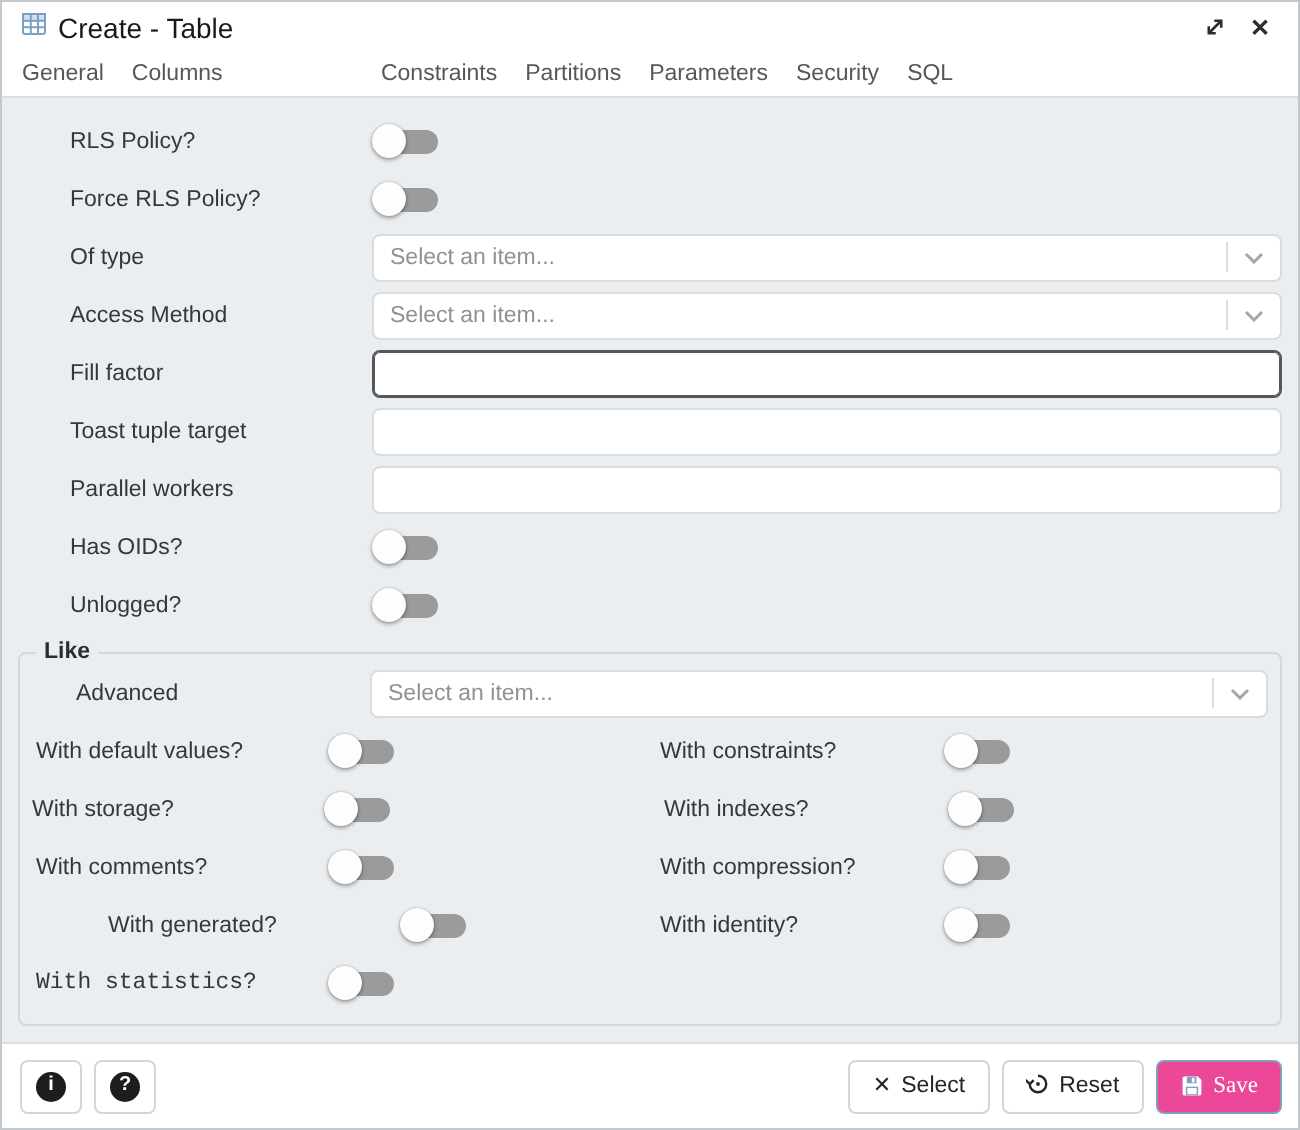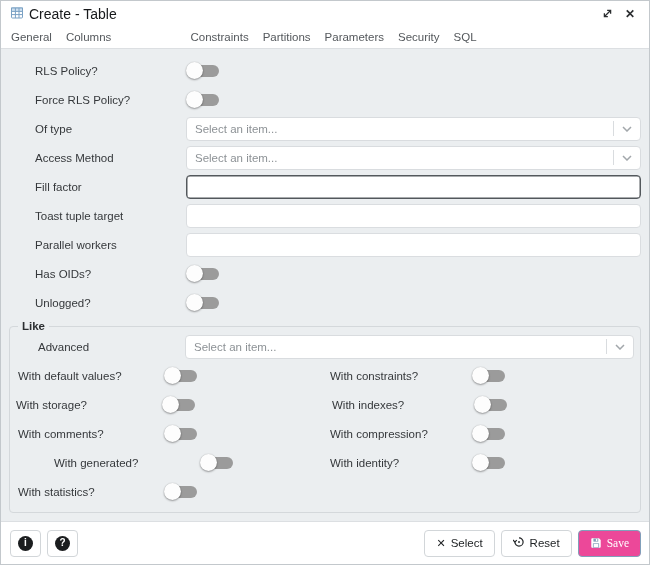--- a/index.html
+++ b/index.html
@@ -362,21 +362,21 @@
             </div>
         </div>
         <div class="like-row">
           <span class="lbl">With identity?</span>
           <div class="toggle">
               <div class="track"></div>
               <div class="knob"></div>
             </div>
         </div>
 
-        <div class="like-row" style="padding-left:2px;">
+        <div class="like-row" style="padding-left:2px;font-family:Liberation Mono, monospace;">
           <span class="lbl">With statistics?</span>
           <div class="toggle">
               <div class="track"></div>
               <div class="knob"></div>
             </div>
         </div>
       </div>
     </fieldset>
 
   </div>

